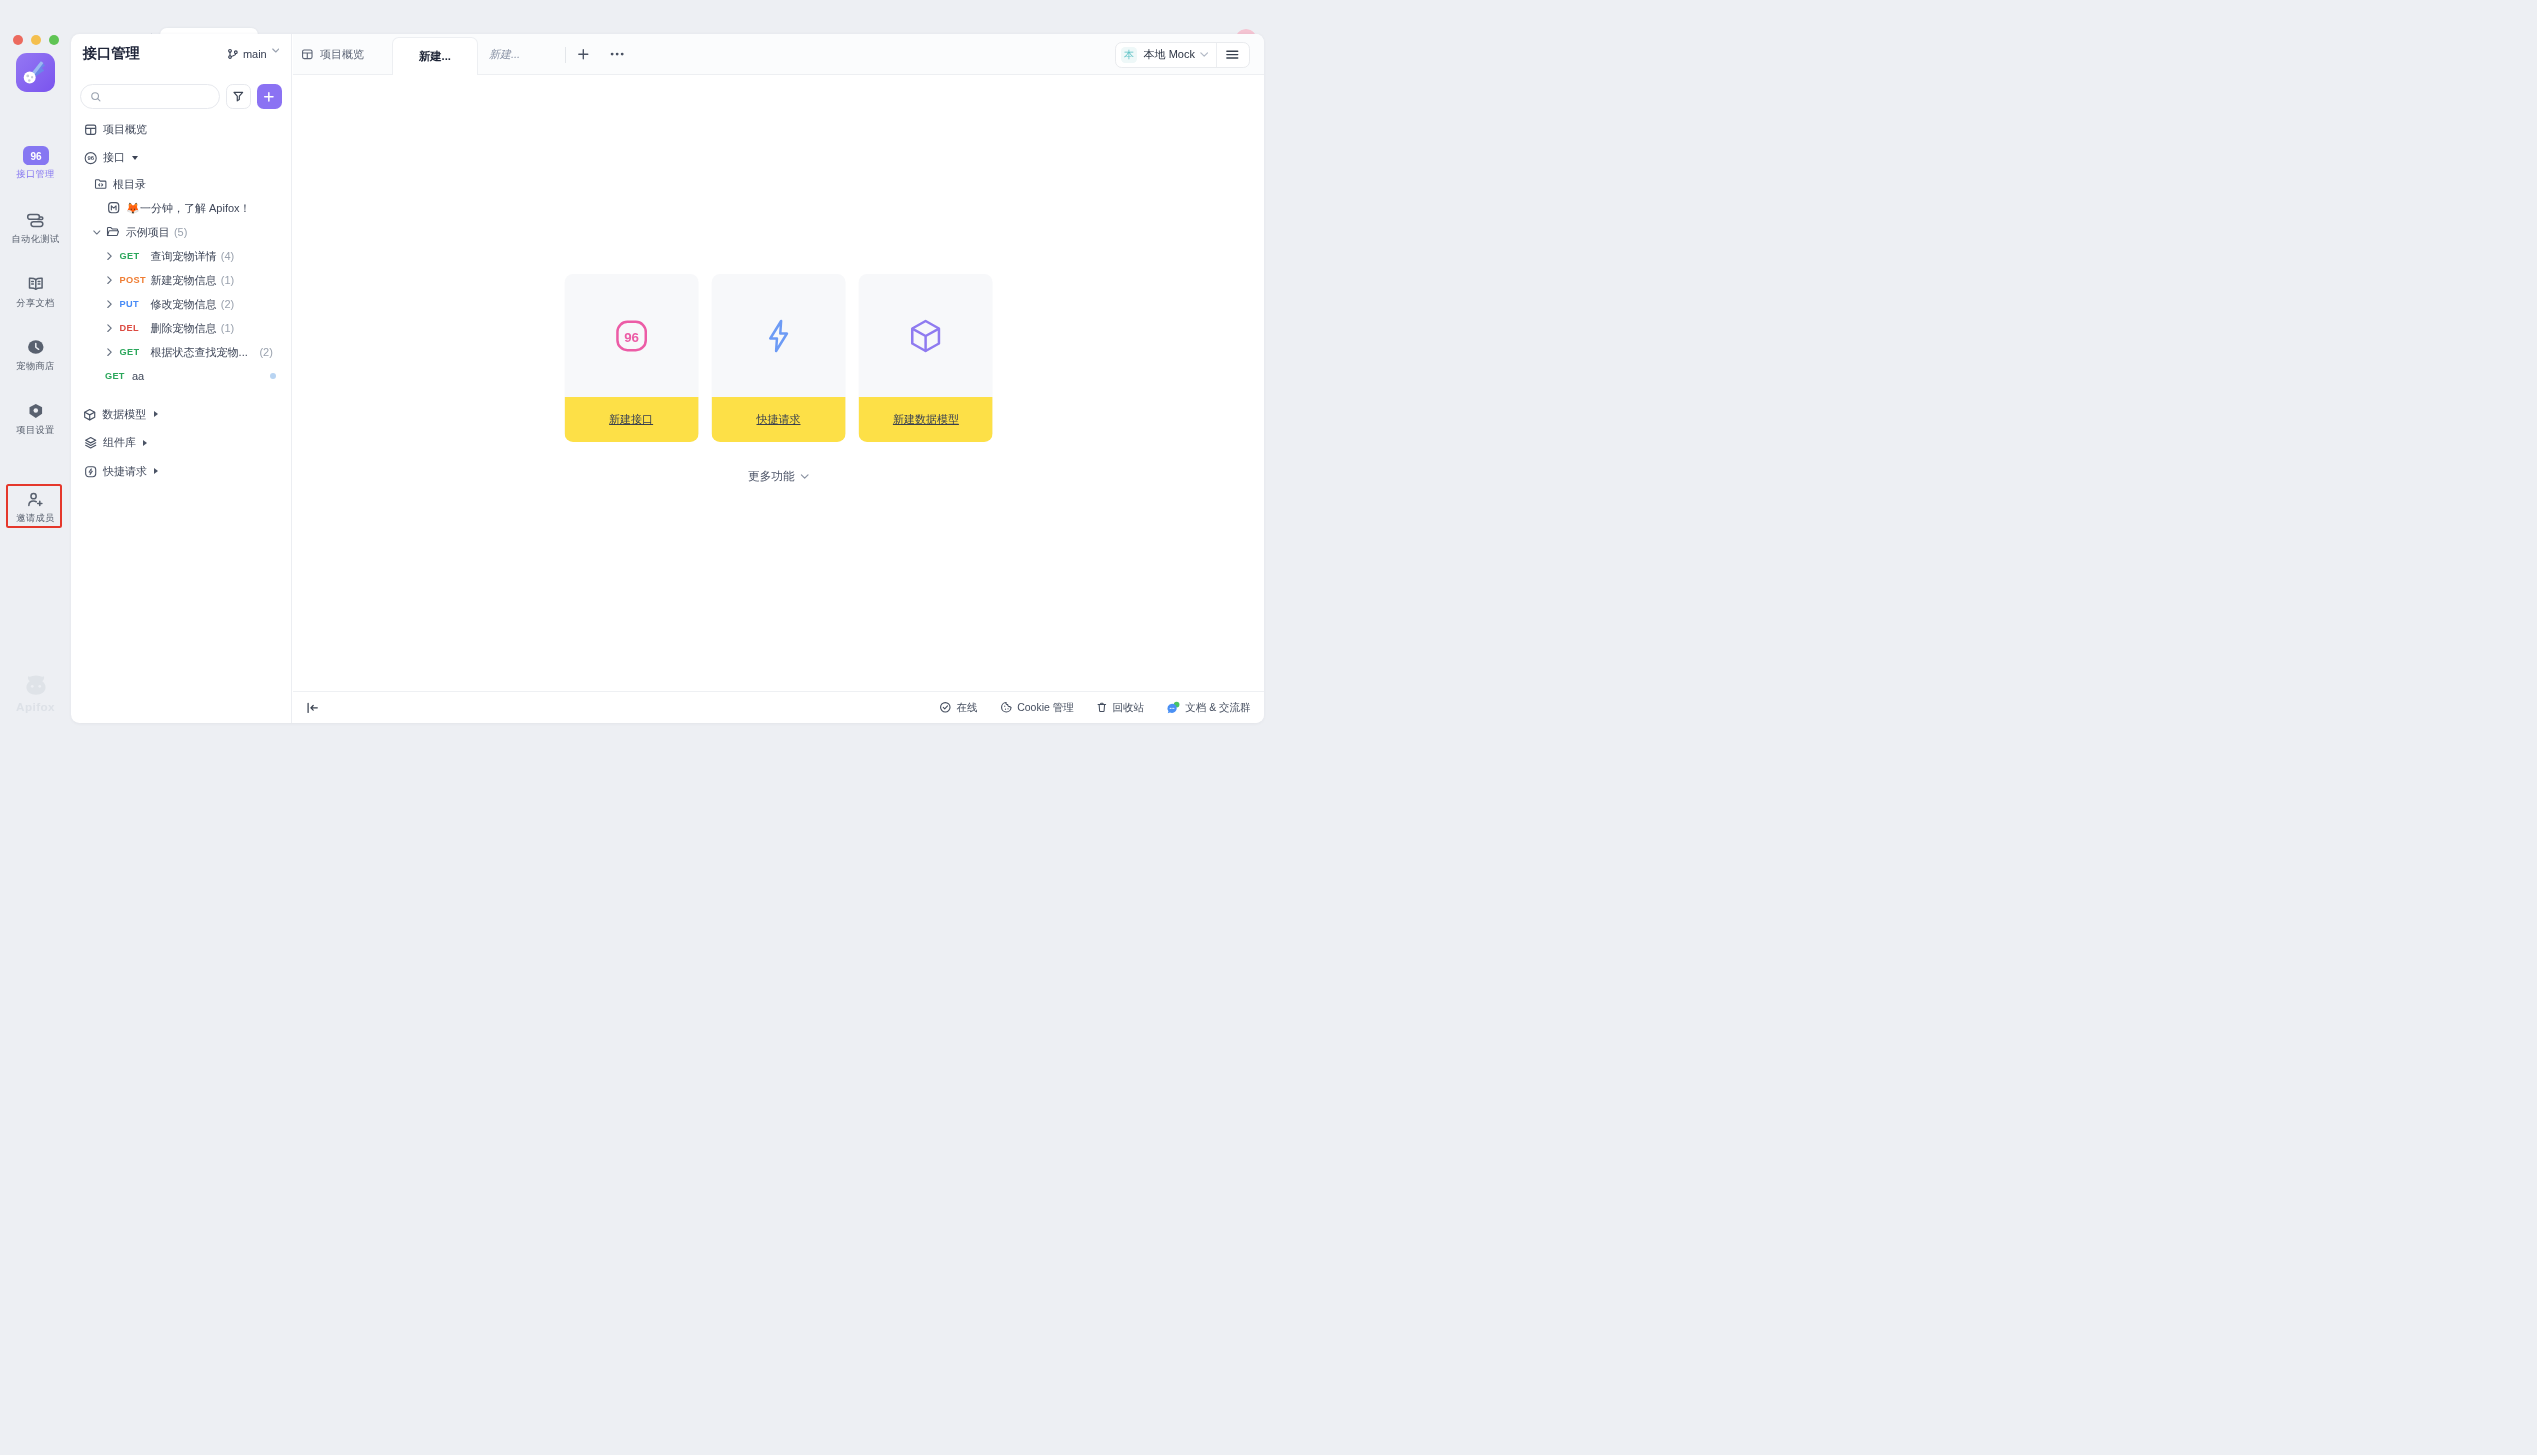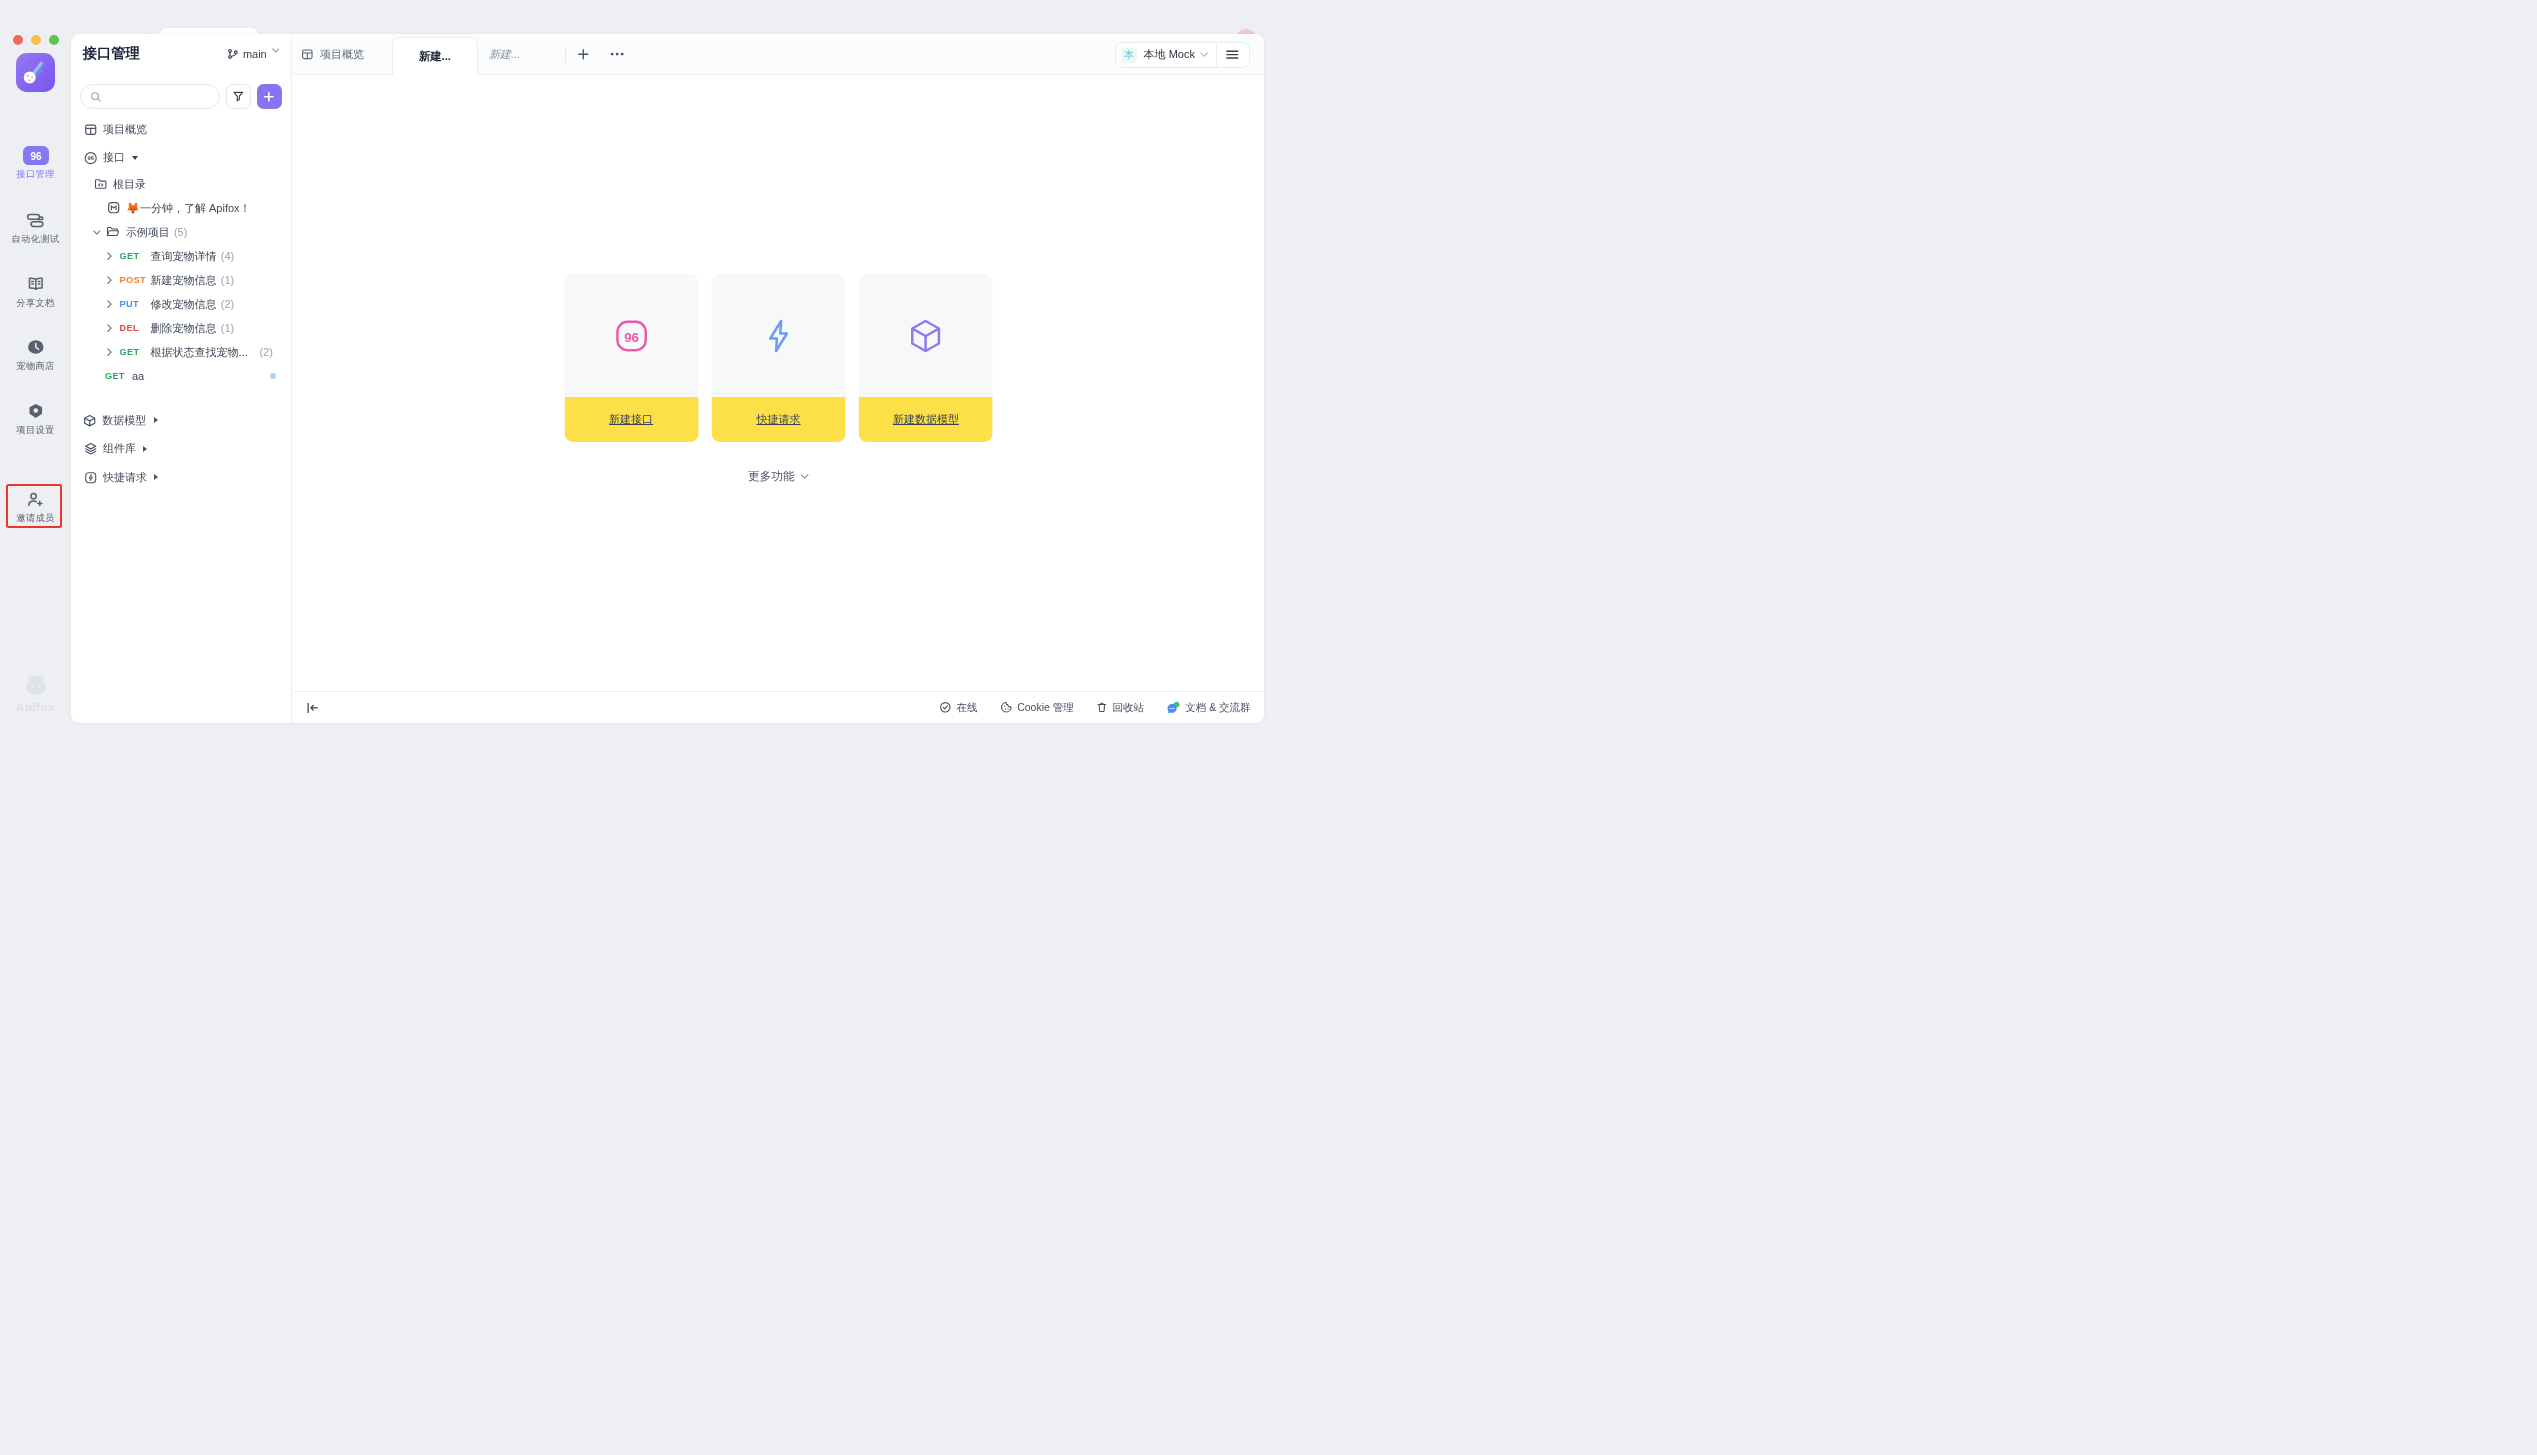--- a/index.html
+++ b/index.html
@@ -67,21 +67,21 @@
                 border-top:4.2px solid #3c4354; margin-left:7.6px; }
   .caret-right { width:0; height:0; border-top:3.4px solid transparent; border-bottom:3.4px solid transparent;
                  border-left:4.2px solid #4a5365; margin-left:7.6px; }
   .chev-sm { color:#6a7484; width:7.6px; flex:none; margin-right:5px; display:flex; align-items:center; }
   .chev-open { color:#6a7484; width:7.6px; flex:none; margin-right:5.9px; display:flex; align-items:center; }
   .method { font-weight:bold; font-size:9.2px; letter-spacing:0.3px; width:31px; flex:none; }
   .m-get{ color:#2ba75b; } .m-post{ color:#ef7d33; } .m-put{ color:#478bf6; } .m-del{ color:#dc4a41; }
   .row-aa { padding-left:34px; position:relative; }
   .row-aa .method { width:27px; }
   .dot-unsaved { position:absolute; right:15px; width:5.9px; height:5.9px; border-radius:50%; background:#b8d4f2; }
-  .mt-sec { margin-top:18px;padding-left:12px; }
+  .mt-sec { margin-top:12px;padding-left:12px; }
 
   
   .main { position:absolute; left:222px; top:0; right:0; height:100%; }
   .tabbar { position:absolute; top:0; left:0; right:0; height:41px; background:#fbfcfd;
             border-bottom:0.8px solid #edeff2; border-top-right-radius:8.4px; }
   .tab-overview { position:absolute; left:8.4px; top:0; height:41px; display:flex; align-items:center; gap:5.9px;
                   color:#5d6576; font-size:11px; cursor:pointer; }
   .tab-active { position:absolute; left:99px; top:3.4px; bottom:-0.8px; width:86px; background:#fff;
                 border:0.8px solid #edeff2; border-bottom:none; border-radius:6.7px 6.7px 0 0;
                 display:flex; align-items:center; justify-content:center;

